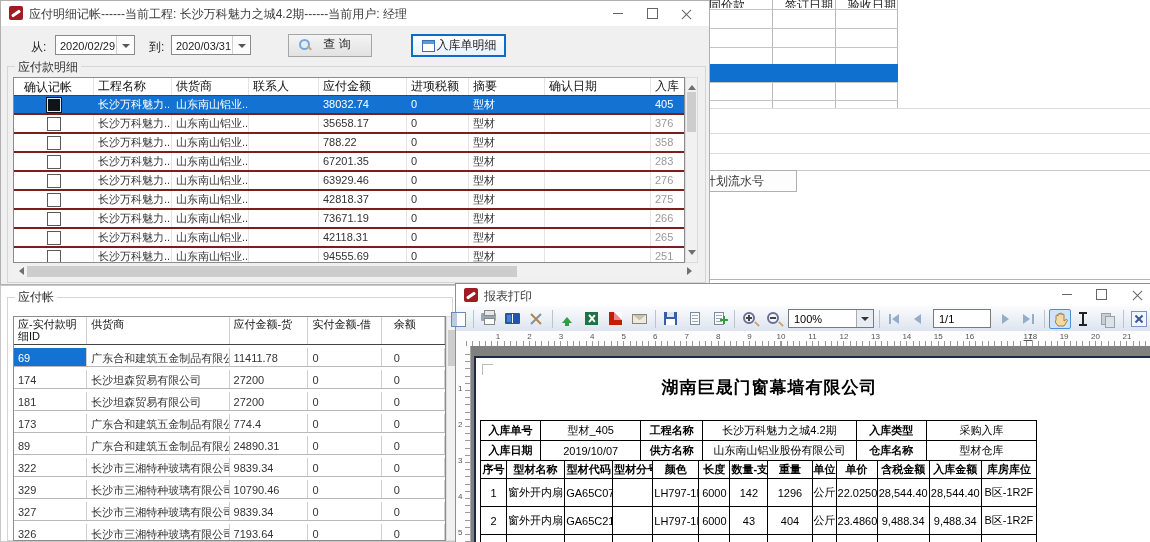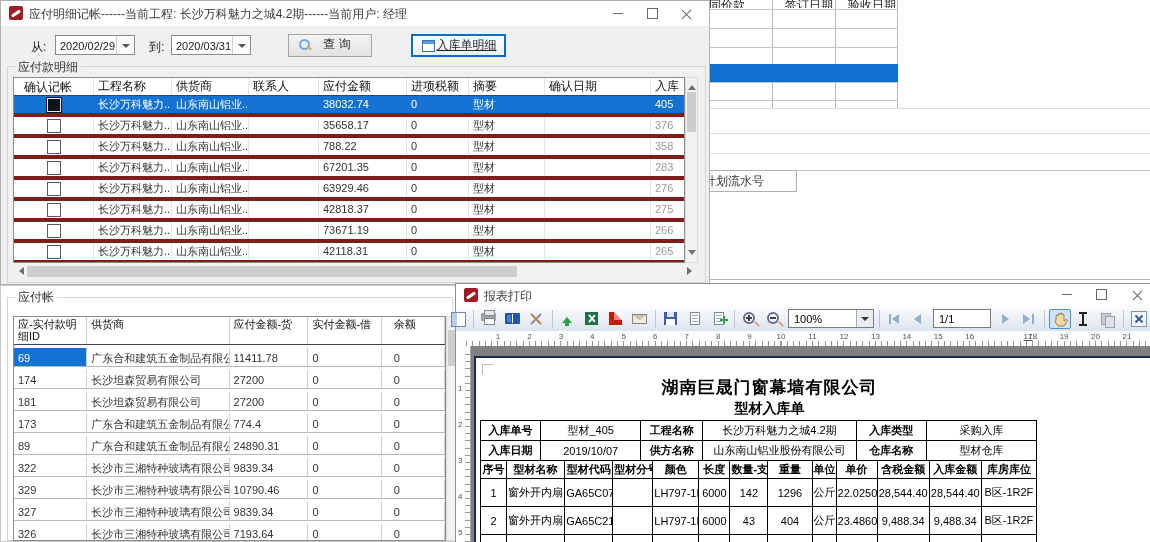--- a/index.html
+++ b/index.html
@@ -43,21 +43,21 @@
   .mag:after{content:"";position:absolute;left:8px;top:8px;width:5px;height:2px;background:#caa66a;transform:rotate(45deg);}
   .winico{position:absolute;left:9px;top:4px;width:13px;height:12px;border:1px solid #3e6db5;background:#fff;box-sizing:border-box;}
   .winico:before{content:"";position:absolute;left:0;top:0;right:0;height:3px;background:#5b9bd5;}
   .grouplab{position:absolute;font-size:12px;color:#333;background:#f0f0f0;padding:0 3px;z-index:2;}
   .groupbox{position:absolute;border:1px solid #d5d5d5;}
 
   
   #grid-top{left:12px;top:76px;width:672px;height:186px;background:#fff;border:1px solid #8c8c8c;overflow:hidden;box-sizing:border-box;}
   .g-head{display:flex;height:17px;border-bottom:1px solid #444;background:#fff;}
   .g-head .cell{font-size:12px;color:#111;}
-  .g-row{display:flex;height:17px;border-bottom:4px solid #7f1d1d;background:#fff;}
+  .g-row{display:flex;height:17px;border-bottom:2px solid #7f1d1d;background:#fff;}
   .g-row.sel{background:#1473d2;color:#fff;}
   .g-row.sel .cell{color:#fff;border-right-color:#1473d2;}
   .cell{box-sizing:border-box;padding:1px 4px 0 4px;font-size:11px;color:#333;white-space:nowrap;overflow:hidden;border-right:1px solid #e4e4e4;line-height:15px;}
   .cell.dim{color:#9a9a9a;}
   .c0{width:80px;display:flex;justify-content:center;align-items:center;}
   .c1{width:78px;} .c2{width:77px;} .c3{width:70px;} .c4{width:88px;} .c5{width:62px;}
   .c6{width:76px;} .c7{width:106px;} .c8{width:33px;border-right:none;}
   .cb{width:12px;height:12px;border:1px solid #5a5a5a;background:#fff;}
   .cb.checked{background:#101418;border:1px solid #dfe9f5;outline:1px solid #101418;}
 
@@ -206,21 +206,21 @@
     <div class="lbl" style="left:148px;top:38px;">到:</div>
     <div class="combo" style="left:170px;top:34px;width:80px;">
       <span>2020/03/31</span><div class="dd"></div>
     </div>
     <div class="btn" style="left:287px;top:33px;width:84px;">
       <div class="mag"></div>
       <span class="btxt" style="margin-left:14px;">查    询</span>
     </div>
     <div class="btn accent" style="left:410px;top:33px;width:95px;">
       <div class="winico"></div>
-      <span class="btxt" style="margin-left:16px;text-decoration:underline;">入库单明细</span>
+      <span class="btxt" style="margin-left:16px;">入库单明细</span>
     </div>
 
     <div class="grouplab" style="left:14px;top:58px;">应付款明细</div>
     <div class="groupbox" style="left:6px;top:65px;width:697px;height:215px;"></div>
 
     <div id="grid-top" class="abs">
       <div class="g-head" id="top-head">
           <div class="cell c0" style="font-size: 12px; justify-content: flex-start; padding-left: 10px;">确认记帐</div>
           <div class="cell c1">工程名称</div>
           <div class="cell c2">供货商</div>
@@ -587,21 +587,20 @@
             <div class="num" style="top: 38px;">1</div>
             <div class="num" style="top: 74px;">2</div>
             <div class="num" style="top: 110px;">3</div>
             <div class="num" style="top: 146px;">4</div>
             <div class="num" style="top: 182px;">5</div>
           </div>
       </div>
       <div class="page">
         <div class="corner" style="left:6px;top:6px;"></div>
         <div class="rpt-company">湖南巨晟门窗幕墙有限公司</div>
-        <div class="rpt-form">型材入库单</div>
 
         <table class="rpt" id="rpt-info">
           <colgroup>
               <col style="width:60px">
               <col style="width:100px">
               <col style="width:62px">
               <col style="width:153px">
               <col style="width:70px">
               <col style="width:110px">
             </colgroup>

